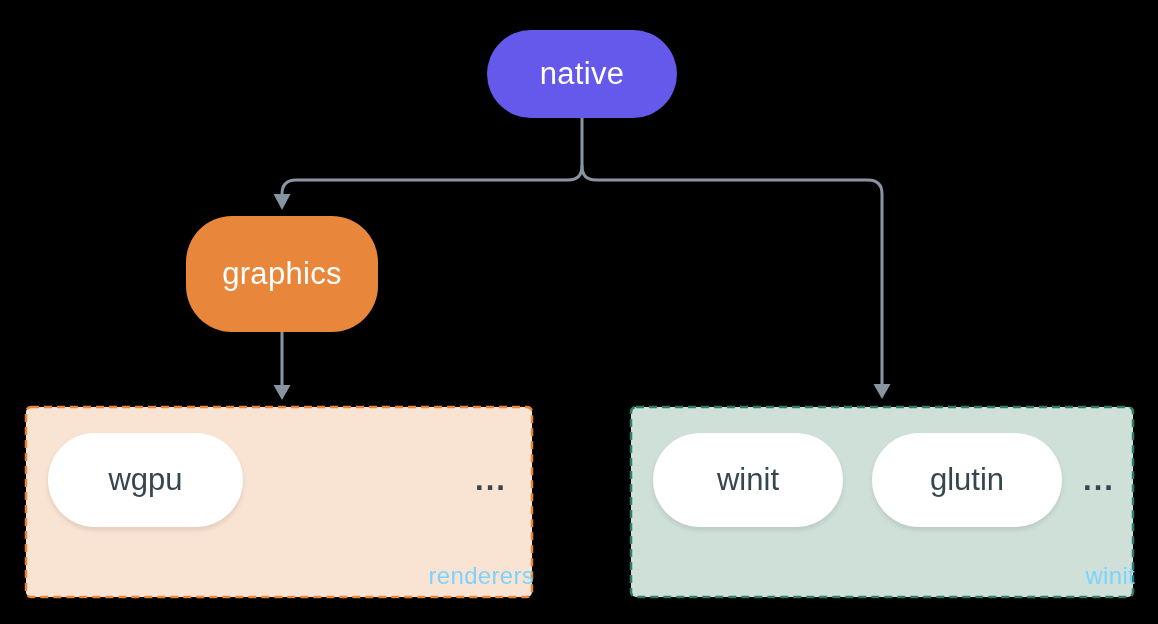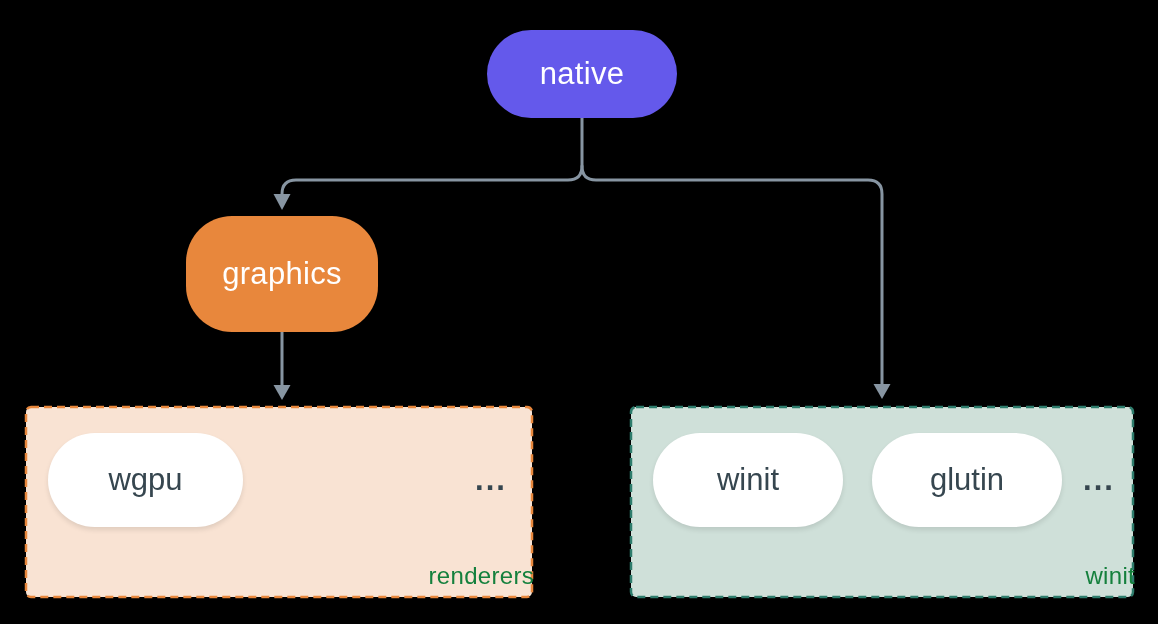--- a/index.html
+++ b/index.html
@@ -92,21 +92,21 @@
     font-weight: 700;
     letter-spacing: 2px;
   }
   .group-renderers .ellipsis { left: 442px; }
   .group-shells    .ellipsis { left: 445px; }
 
   .group-label {
     position: absolute;
     right: 14px;
     bottom: 7px;
-    color: #15803d;
+    color: #7dd3fc;
     font-size: 24px;
     letter-spacing: 0.3px;
   }
 </style>
 </head>
 <body>
 
 <div class="stage">
 
   <svg class="connectors" width="1158" height="624" viewBox="0 0 1158 624">

